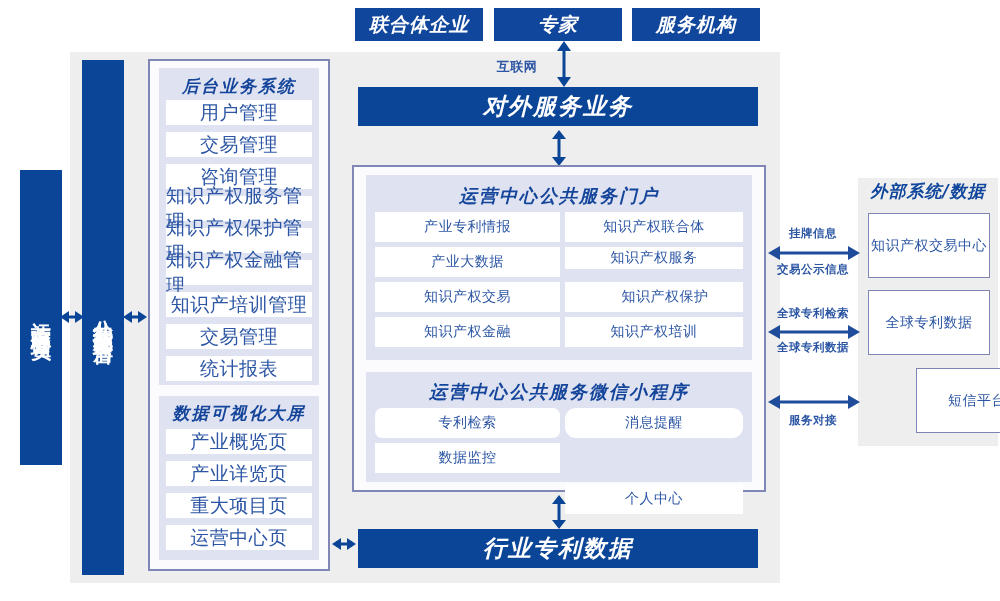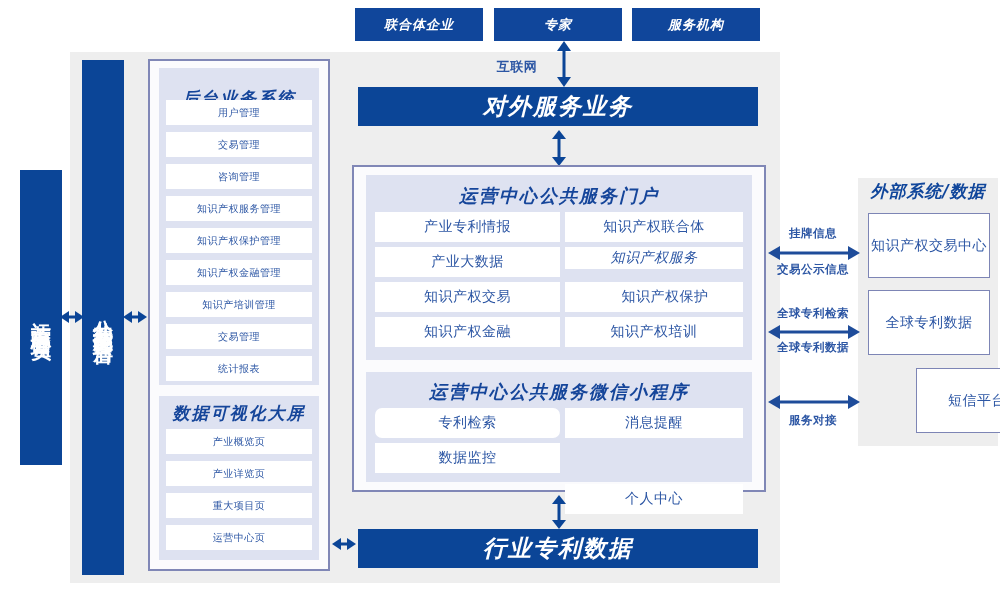--- a/index.html
+++ b/index.html
@@ -10,21 +10,21 @@
     overflow:hidden;
     position:relative;
   }
   .stage{position:absolute;left:0;top:0;width:1000px;height:601px;}
   .abs{position:absolute;box-sizing:border-box;}
 
   
   .actor{
     background:#10469b;color:#ffffff;
     display:flex;align-items:center;justify-content:center;
-    font-weight:bold;font-style:italic;font-size:13px;
+    font-weight:bold;font-style:italic;font-size:19px;
     letter-spacing:1px;
   }
 
   
   .bluebar{
     background:#0b4597;color:#fff;
     display:flex;align-items:center;justify-content:center;
     font-weight:bold;font-style:italic;letter-spacing:2px;
   }
   .bluebar.big{font-size:23px;}
@@ -48,21 +48,21 @@
     color:#15459a;font-weight:bold;font-style:italic;
     text-align:center;letter-spacing:2px;
   }
   .sec-title.l{font-size:17px;}
   .sec-title.m{font-size:18px;}
 
   
   .item{
     background:#ffffff;color:#2c56a4;
     display:flex;align-items:center;justify-content:center;
-    font-size:10px;letter-spacing:.5px;
+    font-size:19px;letter-spacing:.5px;
   }
   .item.big{font-size:14px;}
 
   
   .extbox{
     background:#ffffff;border:1.6px solid #7d85b5;
     color:#2c56a4;font-size:14px;text-align:center;
     display:flex;align-items:center;justify-content:center;
     line-height:1.45;letter-spacing:.5px;
   }
@@ -128,21 +128,21 @@
   </svg>
   <svg class="abs" style="left:123px;top:306px;width:24px;height:22px;" viewBox="0 0 24 22">
     <line x1="5" y1="11" x2="19" y2="11" stroke="#0b4597" stroke-width="3"></line>
     <polygon points="0,11 9,5 9,17" fill="#0b4597"></polygon>
     <polygon points="24,11 15,5 15,17" fill="#0b4597"></polygon>
   </svg>
 
   <div class="abs whitecard" style="left:148px;top:59px;width:182px;height:512px;"></div>
 
   <div class="abs lav" style="left:159px;top:68px;width:160px;height:317px;"></div>
-  <div class="abs sec-title l" style="left:159px;top:75px;width:160px;height:22px;margin-top:12px;">后台业务系统</div>
+  <div class="abs sec-title l" style="left:159px;top:75px;width:160px;height:22px;">后台业务系统</div>
 
   <div class="abs item" style="left:166px;top:100px;width:146px;height:25px;">
       <span>用户管理</span>
     </div>
   <div class="abs item" style="left:166px;top:132px;width:146px;height:25px;">
       <span>交易管理</span>
     </div>
   <div class="abs item" style="left:166px;top:164px;width:146px;height:25px;">
       <span>咨询管理</span>
     </div>
@@ -201,40 +201,40 @@
   <div class="abs item big" style="left:375px;top:282px;width:185px;height:30px;">
       <span>知识产权交易</span>
     </div>
   <div class="abs item big" style="left:375px;top:317px;width:185px;height:30px;">
       <span>知识产权金融</span>
     </div>
 
   <div class="abs item big" style="left:565px;top:212px;width:178px;height:30px;">
       <span>知识产权联合体</span>
     </div>
-  <div class="abs item big" style="left:565px;top:247px;width:178px;height:22px;font-style:italic;">
+  <div class="abs item big" style="left:565px;top:247px;width:178px;height:22px;">
       <span>知识产权服务</span>
     </div>
   <div class="abs item big" style="left:565px;top:282px;width:178px;height:30px;padding-left:22px;">
       <span>知识产权保护</span>
     </div>
   <div class="abs item big" style="left:565px;top:317px;width:178px;height:30px;font-family:Liberation Serif, serif;">
       <span>知识产权培训</span>
     </div>
 
   <div class="abs lav" style="left:366px;top:372px;width:386px;height:110px;"></div>
   <div class="abs sec-title m" style="left:366px;top:380px;width:386px;height:24px;">运营中心公共服务微信小程序</div>
 
   <div class="abs item big" style="left:375px;top:408px;width:185px;height:30px;border-radius:7px;">
       <span>专利检索</span>
     </div>
   <div class="abs item big" style="left:375px;top:443px;width:185px;height:30px;">
       <span>数据监控</span>
     </div>
-  <div class="abs item big" style="left:565px;top:408px;width:178px;height:30px;">
+  <div class="abs item big" style="left:565px;top:408px;width:178px;height:30px;border-radius:11px;">
       <span>消息提醒</span>
     </div>
   <div class="abs item big" style="left:565px;top:443px;width:178px;height:30px;margin-top:41px;">
       <span>个人中心</span>
     </div>
 
   <svg class="abs" style="left:548px;top:495px;width:22px;height:34px;" viewBox="0 0 22 34">
     <line x1="11" y1="6" x2="11" y2="28" stroke="#0b4597" stroke-width="3"></line>
     <polygon points="11,0 4,9 18,9" fill="#0b4597"></polygon>
     <polygon points="11,34 4,25 18,25" fill="#0b4597"></polygon>

